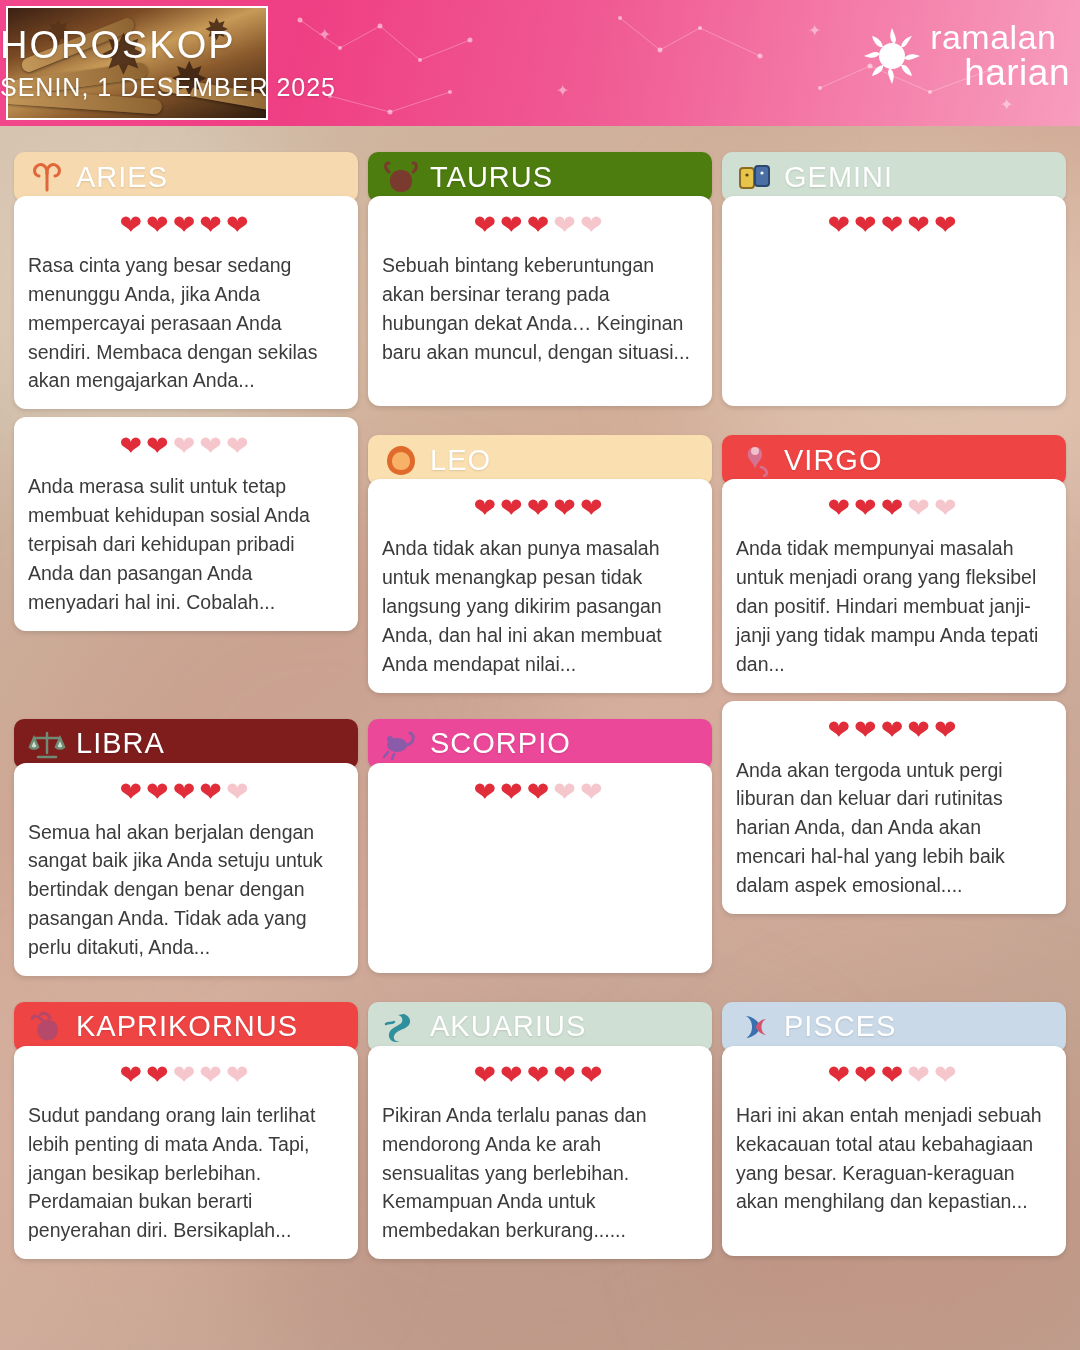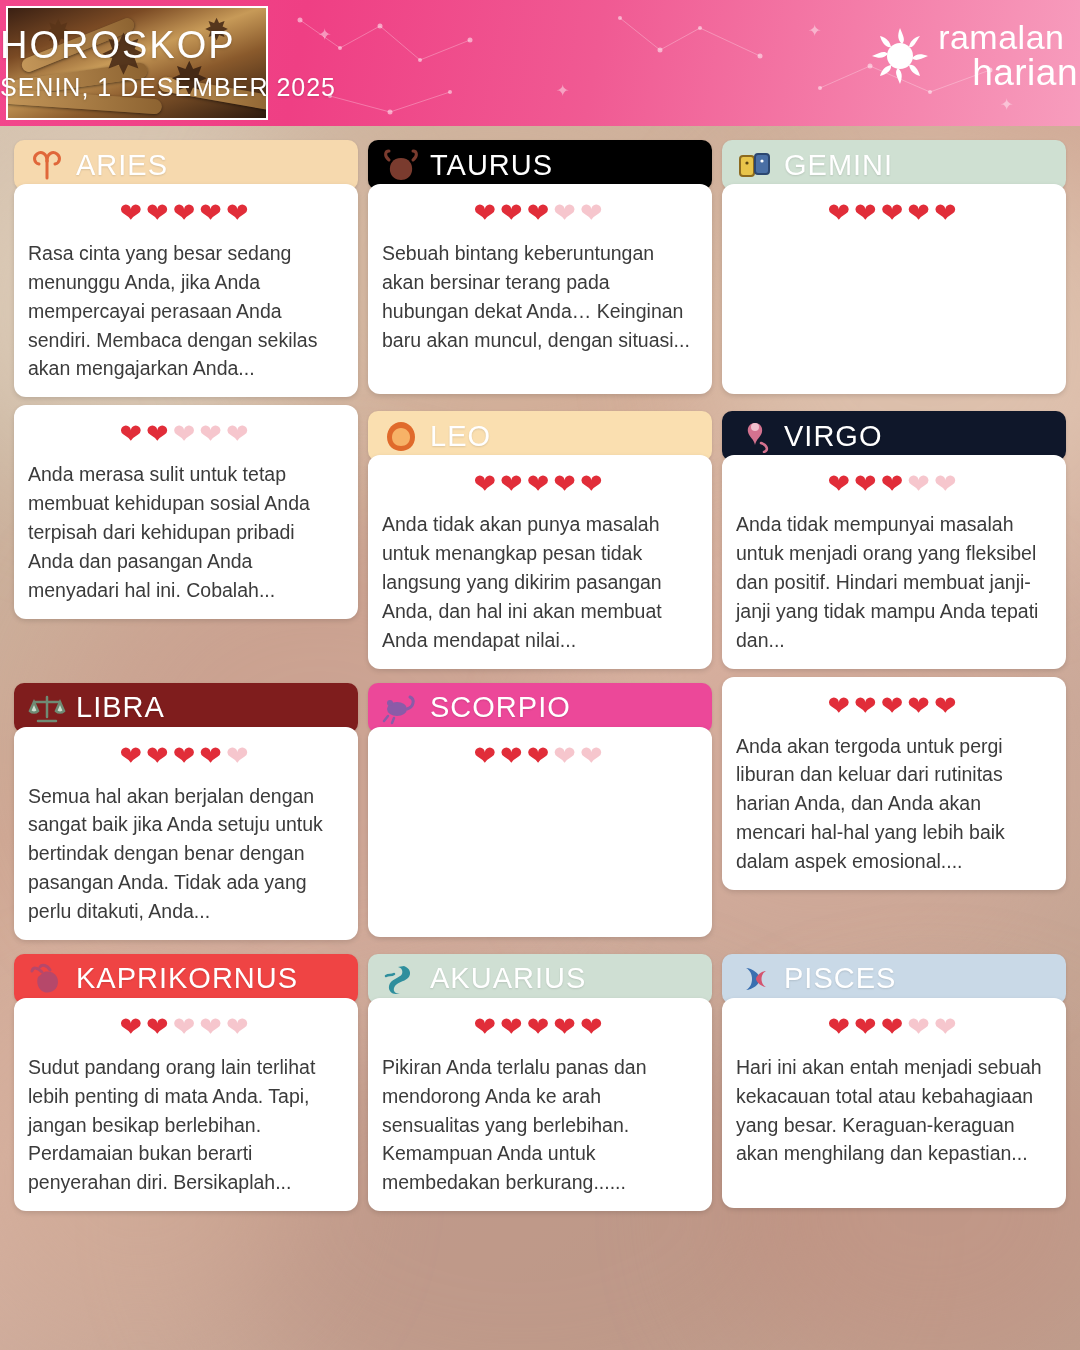--- a/index.html
+++ b/index.html
@@ -54,41 +54,42 @@
     background: linear-gradient(160deg,#3a2013 0%, #7a4a24 25%, #c79a58 45%, #8a5a2c 65%, #2e1a0e 100%);
   }
   .thumb .star {
     position:absolute; color:#f0d9a8; font-size:26px; opacity:.9;
   }
   .thumb .stick{
     position:absolute; background:linear-gradient(90deg,#c4975a,#8d6331);
     border-radius:8px; box-shadow:0 1px 3px rgba(0,0,0,.5);
   }
   .logo {
-    position: absolute; right: 2px; top: 20px; display:flex; align-items:center; gap:10px;
+    position: absolute; right: 10px; top: 20px; display:flex; align-items:center; gap:10px;
     color:#fff;
   }
   .logo-sun { width:56px; height:56px; position:relative; }
   .logo-text { line-height:1.0; }
   .logo-text .l1 { font-size: 34px; letter-spacing:.5px; }
   .logo-text .l2 { font-size: 37px; letter-spacing:.5px; margin-left:34px;}
 
   
   .grid {
     position: relative;
     display: grid;
     grid-template-columns: repeat(3, 1fr);
     gap: 14px 10px;
     padding: 14px 14px 16px 14px;
   }
   .card { position: relative; }
   .sign-header {
     display: flex; align-items: center; gap: 10px;
     height: 50px; border-radius: 10px; padding: 0 14px;
     box-shadow: 0 1px 3px rgba(0,0,0,.12);
+    margin-top: 12px;
   }
   .sign-name {
     color: #ffffff; font-size: 29px; letter-spacing: 1px;
     text-shadow: 0 1px 2px rgba(0,0,0,.12);
   }
   .sign-icon { width: 38px; height: 34px; flex: none; position: relative; }
   .body {
     background: #fff; border-radius: 12px; margin-top: -6px;
     padding: 16px 14px 14px 14px; position: relative; z-index: 2;
     box-shadow: 0 2px 5px rgba(0,0,0,.13);
@@ -201,21 +202,21 @@
             </g>
           </svg></span>
         <span class="sign-name">ARIES</span>
       </div>
       <div class="body">
         <div class="hearts"><span class="heart-full">❤</span><span class="heart-full">❤</span><span class="heart-full">❤</span><span class="heart-full">❤</span><span class="heart-full">❤</span></div>
         <div class="text">Rasa cinta yang besar sedang menunggu Anda, jika Anda mempercayai perasaan Anda sendiri. Membaca dengan sekilas akan mengajarkan Anda...</div>
       </div>
     </div>
     <div class="card row-1">
-      <div class="sign-header" style="background:#000000">
+      <div class="sign-header" style="background:#4d7c0f">
         <span class="sign-icon"><svg viewBox="0 0 38 34">
             <g fill="#7a3b2e">
               <path d="M19 10 C27 10 31 16 30 23 C29 29 24 32 19 32 C14 32 9 29 8 23 C7 16 11 10 19 10Z"></path>
             </g>
             <g fill="none" stroke="#7a3b2e" stroke-width="3" stroke-linecap="round">
               <path d="M7 12 C2 8 3 3 7 3"></path>
               <path d="M31 12 C36 8 35 3 31 3"></path>
             </g>
           </svg></span>
         <span class="sign-name">TAURUS</span>
@@ -256,21 +257,21 @@
             </g>
           </svg></span>
         <span class="sign-name">LEO</span>
       </div>
       <div class="body">
         <div class="hearts"><span class="heart-full">❤</span><span class="heart-full">❤</span><span class="heart-full">❤</span><span class="heart-full">❤</span><span class="heart-full">❤</span></div>
         <div class="text">Anda tidak akan punya masalah untuk menangkap pesan tidak langsung yang dikirim pasangan Anda, dan hal ini akan membuat Anda mendapat nilai...</div>
       </div>
     </div>
     <div class="card row-2">
-      <div class="sign-header" style="background:#0f172a">
+      <div class="sign-header" style="background:#ef4444">
         <span class="sign-icon"><svg viewBox="0 0 38 34">
             <g fill="#d4728f">
               <path d="M19 4 C24 4 27 8 26 13 C25 18 20 20 19 26 C18 20 13 18 12 13 C11 8 14 4 19 4Z"></path>
               <circle cx="19" cy="8" r="4" fill="#f0c0cd"></circle>
             </g>
             <path d="M25 24 C31 26 33 31 28 33" stroke="#d4728f" stroke-width="2.5" fill="none" stroke-linecap="round"></path>
           </svg></span>
         <span class="sign-name">VIRGO</span>
       </div>
       <div class="body">

